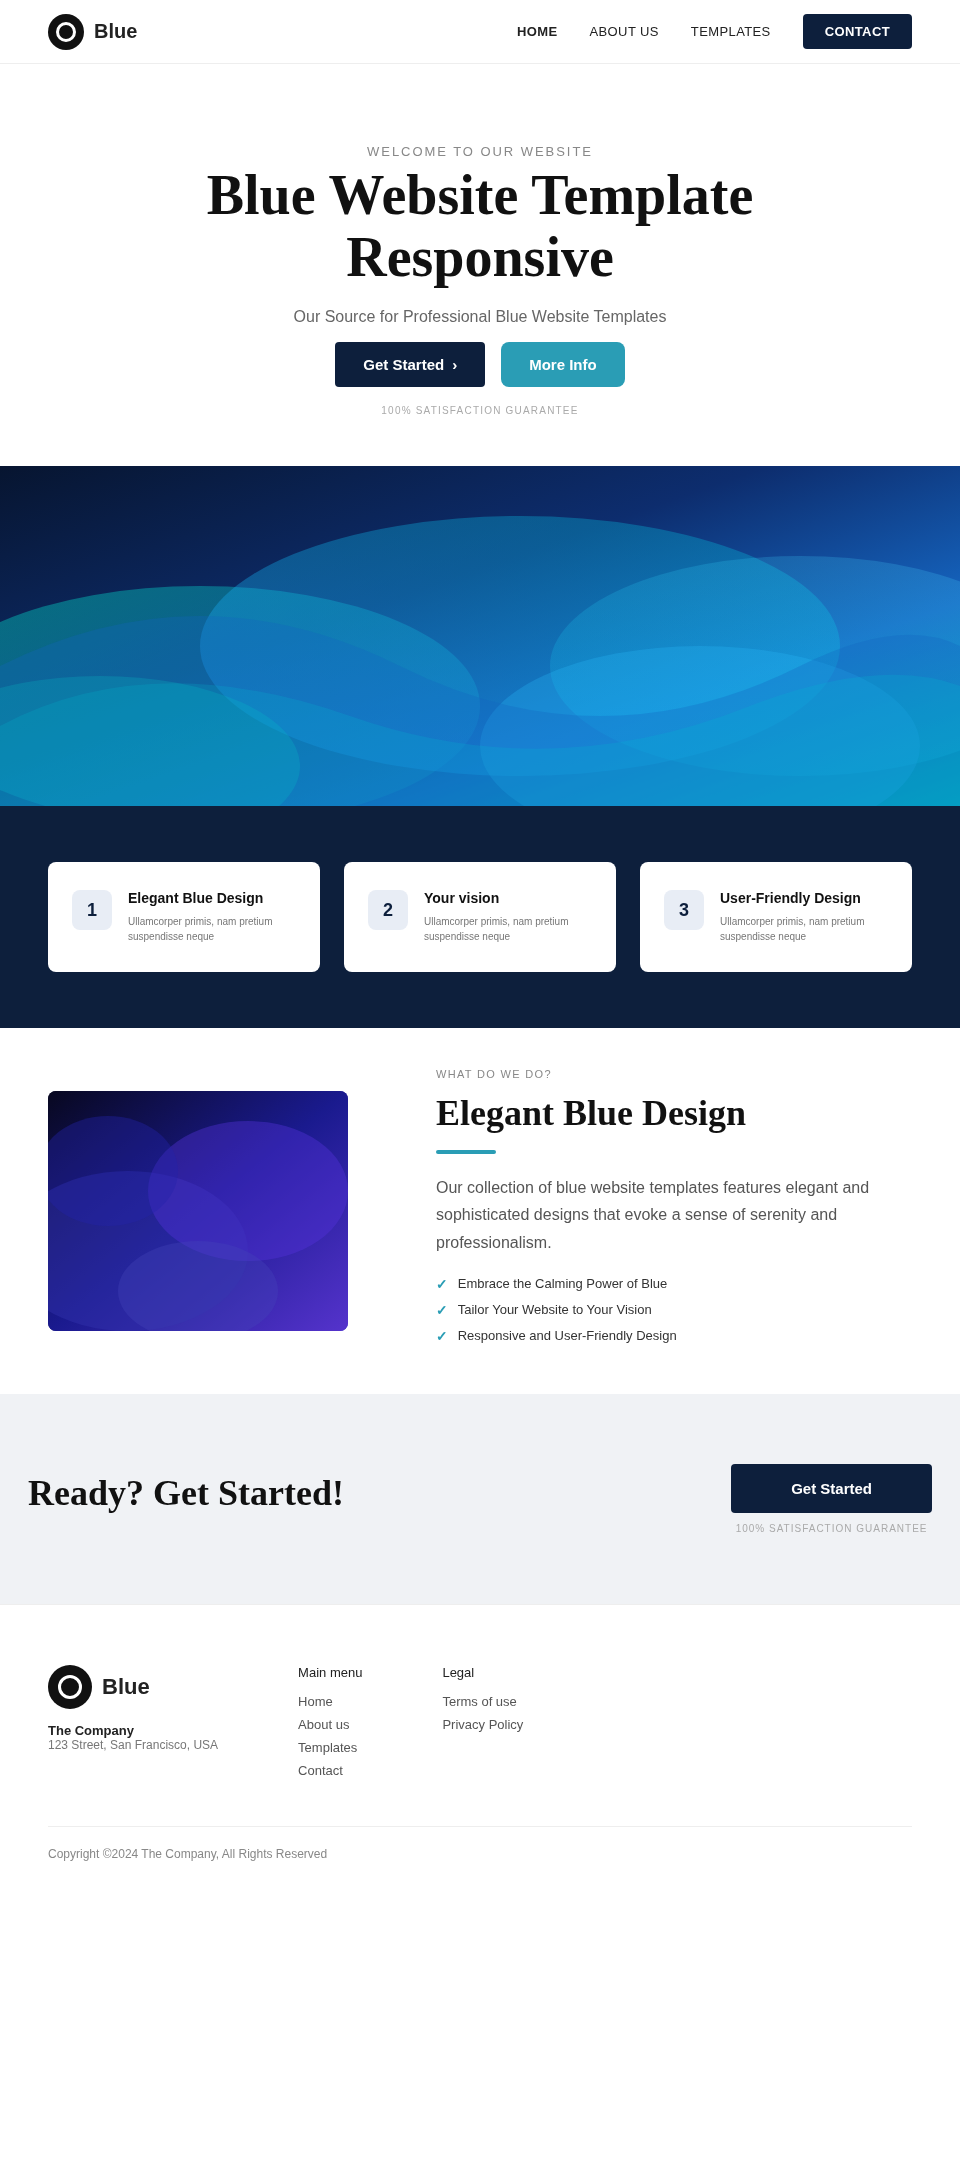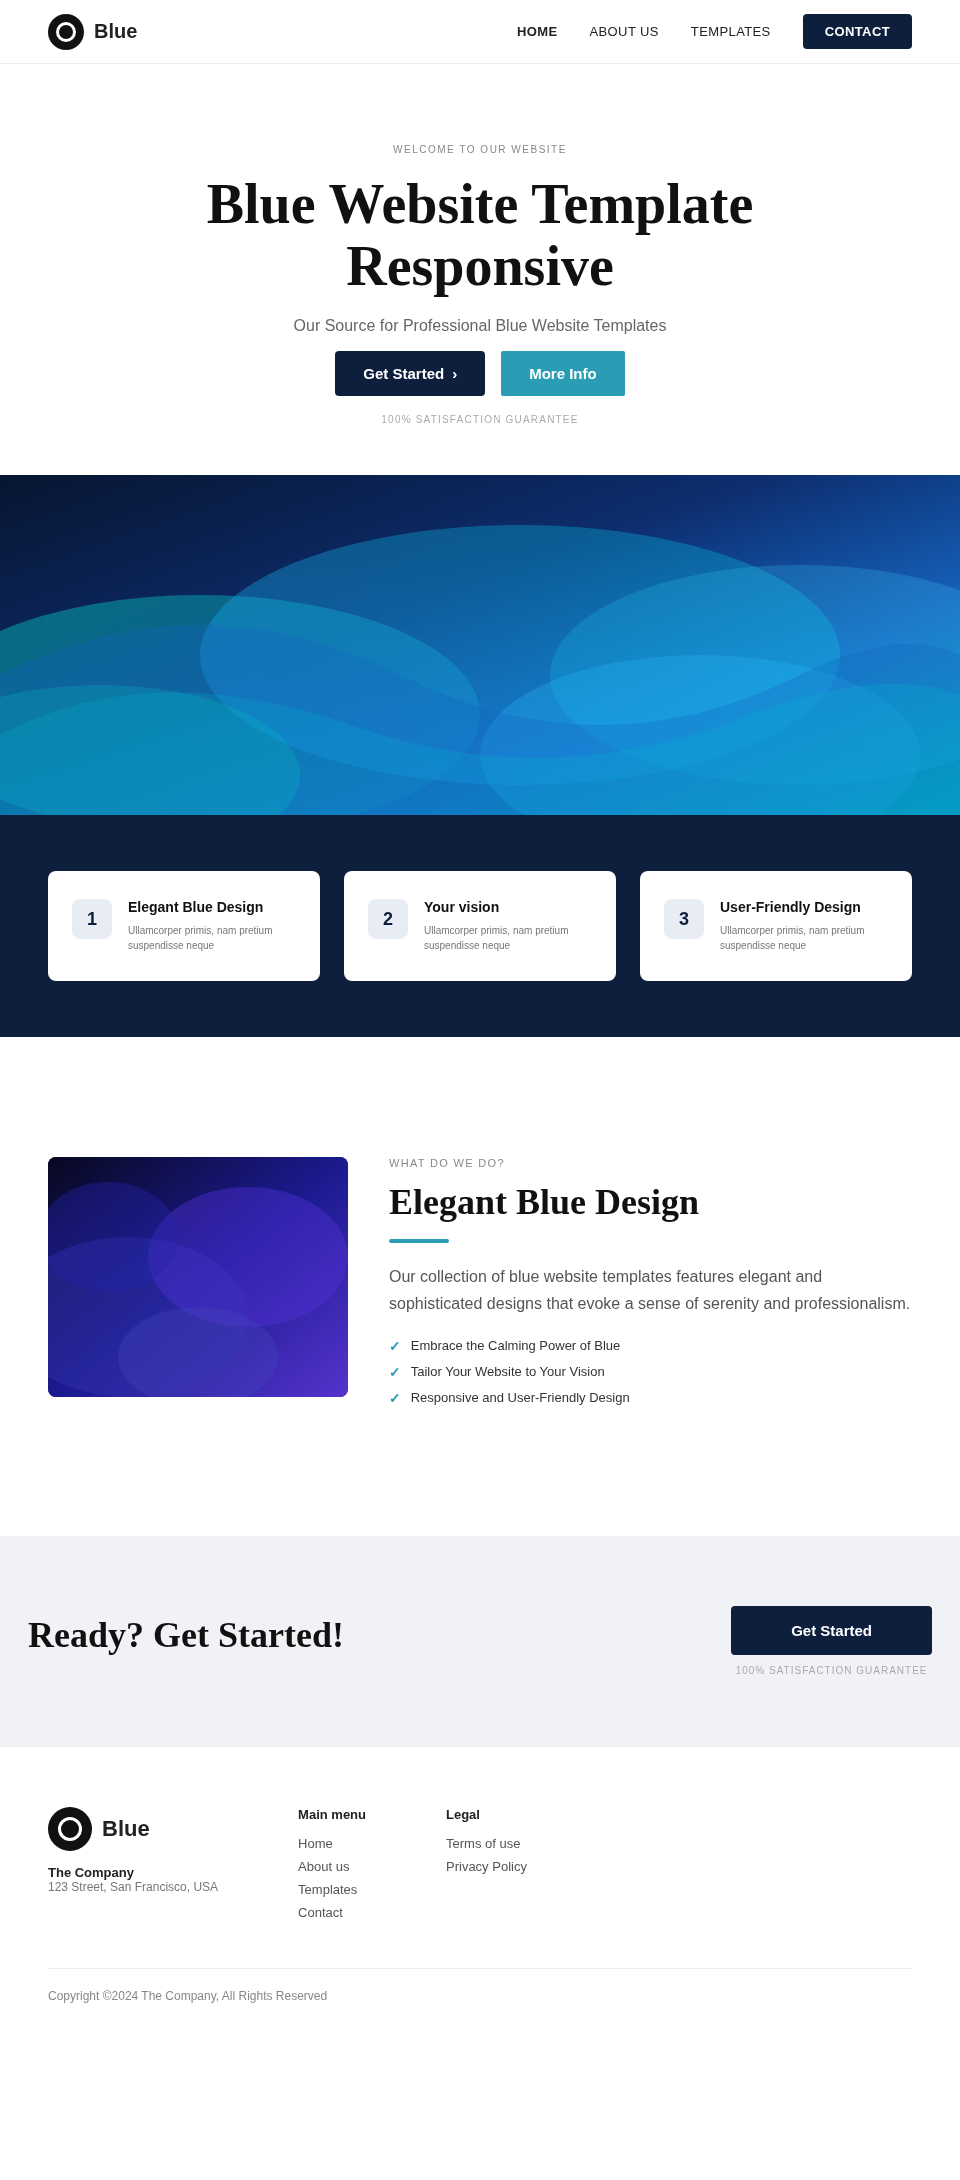--- a/index.html
+++ b/index.html
@@ -30,38 +30,38 @@
       padding: 10px 22px; font-size: 13px; font-family: sans-serif; font-weight: 600;
       cursor: pointer; letter-spacing: 0.03em;
     }
 
     
     .hero {
       text-align: center; padding: 80px 48px 50px;
       background: #fff;
     }
     .hero-eyebrow {
-      font-size: 10px; letter-spacing: 0.15em; color: #888;
-      font-family: sans-serif; margin-bottom: 19px; text-transform: uppercase;
+      font-size: 13px; letter-spacing: 0.15em; color: #888;
+      font-family: sans-serif; margin-bottom: 6px; text-transform: uppercase;
     }
     .hero-title {
       font-size: 56px; font-weight: 800; line-height: 1.1;
       color: #111; margin-bottom: 20px; font-family: 'Georgia', serif;
     }
     .hero-subtitle {
       font-size: 16px; color: #666; font-family: sans-serif; margin-bottom: 16px;
     }
     .hero-buttons { display: flex; justify-content: center; gap: 16px; margin-bottom: 18px; }
     .btn-dark {
       background: #0d1f3c; color: #fff; border: none; border-radius: 4px;
       padding: 14px 28px; font-size: 15px; font-family: sans-serif; font-weight: 600;
       cursor: pointer; display: flex; align-items: center; gap: 8px;
     }
     .btn-teal {
-      background: #2a9db5; color: #fff; border: none; border-radius: 2px;
+      background: #2a9db5; color: #fff; border: none; border-radius: 8px;
       padding: 14px 28px; font-size: 15px; font-family: sans-serif; font-weight: 600;
       cursor: pointer;
     }
     .hero-guarantee {
       font-size: 10px; letter-spacing: 0.12em; color: #aaa;
       font-family: sans-serif; text-transform: uppercase;
     }
 
     
     .hero-image-wrap {
@@ -86,21 +86,21 @@
       width: 40px; height: 40px; border-radius: 8px;
       background: #e8edf5; display: flex; align-items: center; justify-content: center;
       font-size: 18px; font-weight: 700; color: #0d1f3c; font-family: sans-serif;
       flex-shrink: 0;
     }
     .feature-text h3 { font-size: 14px; font-weight: 700; font-family: sans-serif; margin-bottom: 8px; color: #111; }
     .feature-text p { font-size: 10px; color: #777; font-family: sans-serif; line-height: 1.5; }
 
     
     .about-section {
-      display: flex; gap: 41px; padding: 120px 48px; 
+      display: flex; gap: 88px; padding: 40px 48px; align-items: center;
       background: #fff;
     }
     .about-image {
       width: 300px; height: 240px; border-radius: 8px; flex-shrink: 0;
       background: linear-gradient(135deg, #0a0a2e 0%, #1a1a6e 40%, #3a2ab5 60%, #6a3aee 80%, #4040cc 100%);
       position: relative; overflow: hidden;
     }
     .about-content { flex: 1; }
     .about-eyebrow {
       font-size: 11px; letter-spacing: 0.12em; color: #888;
@@ -153,21 +153,21 @@
       width: 44px; height: 44px; border-radius: 50%;
       background: #111; display: flex; align-items: center; justify-content: center;
     }
     .footer-logo-inner {
       width: 24px; height: 24px; border-radius: 50%;
       border: 3.5px solid #fff; background: transparent;
     }
     .footer-logo-text { font-size: 22px; font-weight: 800; font-family: sans-serif; }
     .footer-company { font-size: 13px; font-weight: 700; font-family: sans-serif; }
     .footer-address { font-size: 12px; color: #777; font-family: sans-serif; }
-    .footer-nav-col h4 { font-size: 13px; font-weight: 700; font-family: sans-serif; margin-bottom: 14px; }
+    .footer-nav-col h4 { font-size: 13px; font-weight: 400; font-family: sans-serif; margin-bottom: 14px; }
     .footer-nav-col a {
       display: block; font-size: 13px; color: #555; font-family: sans-serif;
       text-decoration: none; margin-bottom: 8px;
     }
     .footer-copyright {
       border-top: 1px solid #eee; padding-top: 20px;
       font-size: 12px; color: #888; font-family: sans-serif;
     }
   </style>
 </head>

